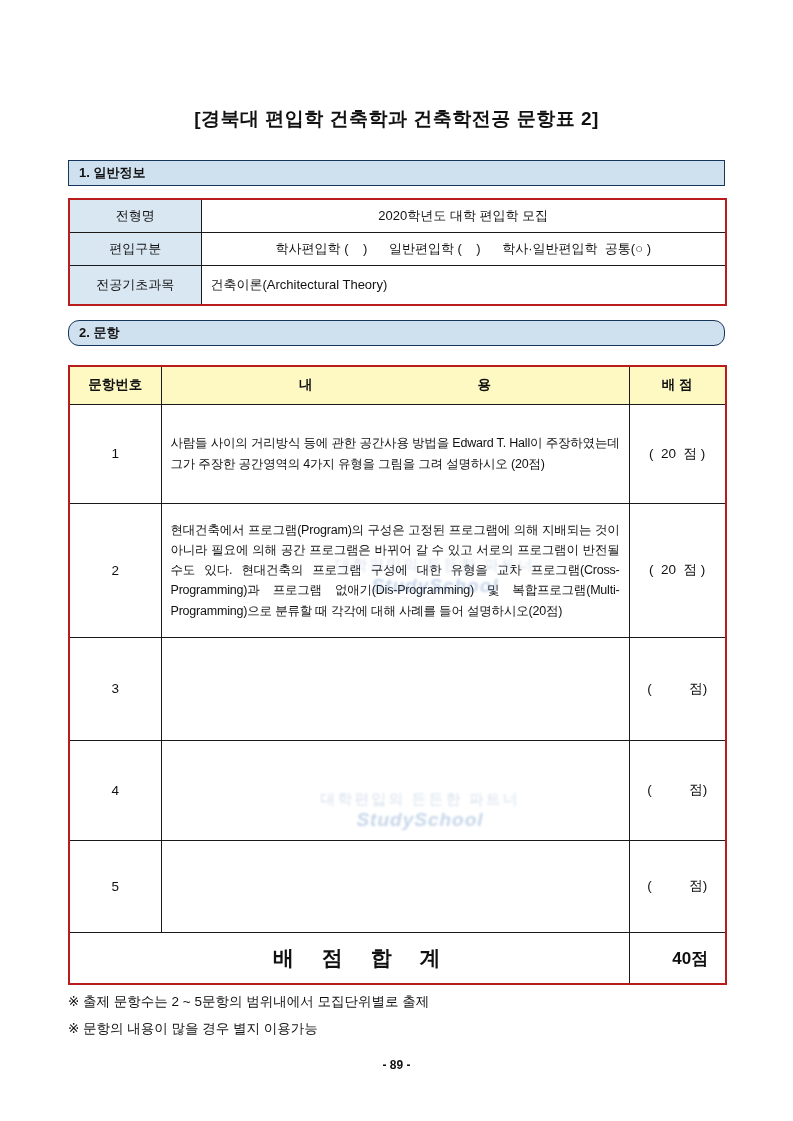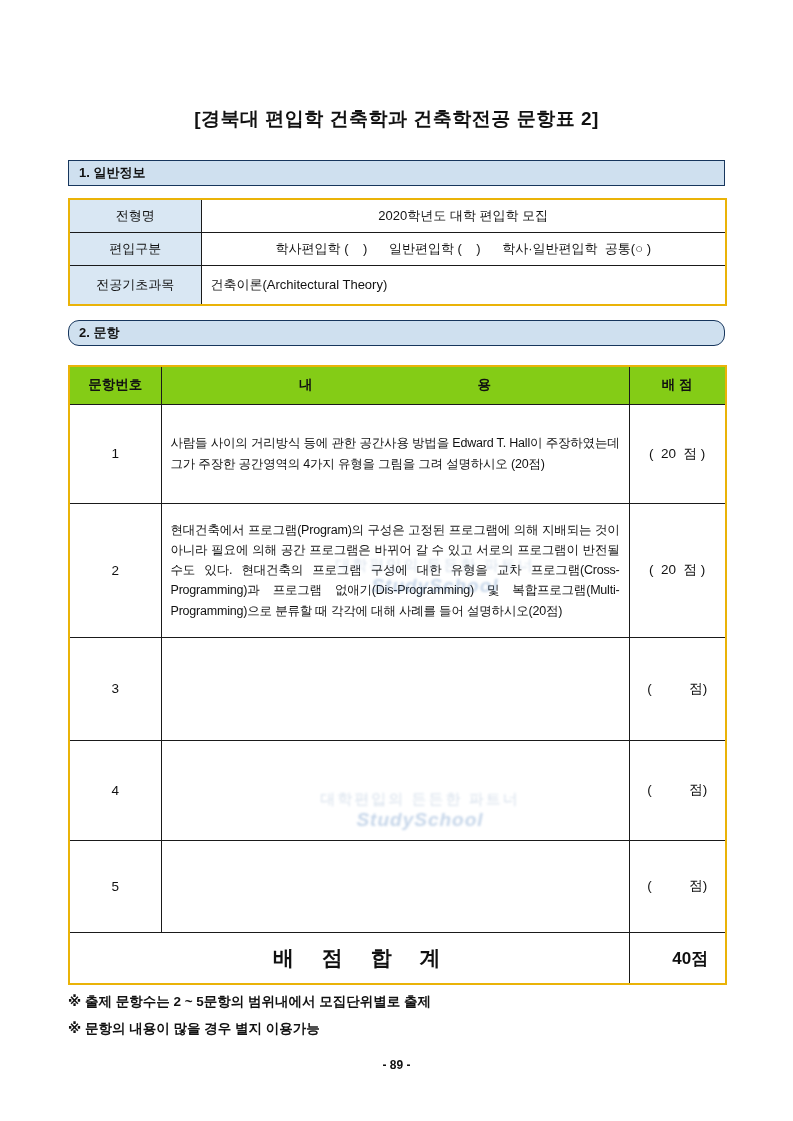--- a/index.html
+++ b/index.html
@@ -20,60 +20,60 @@
     position:absolute; left:68px; width:657px; height:26px;
     background:#cfe0ef; border:1px solid #17365d;
     font-weight:bold; font-size:13px; line-height:24px; padding-left:10px;
   }
   #sec1-bar { top:160px; }
   #sec2-bar { top:320px;border-radius:11px; }
 
   table {
     position:absolute; left:68px; width:657px;
     border-collapse:collapse; table-layout:fixed;
-    border:2px solid #eab308;
+    border:2px solid #b91c1c;
   }
   td, th { border:1px solid #1a1a1a; font-size:13px; overflow:hidden; }
 
   
   .info-table { top:198px; }
   .info-table .label-cell {
     background:#d9e7f3; text-align:center; vertical-align:middle; font-size:13px;
   }
   .info-table .value-center { text-align:center; vertical-align:middle; white-space:pre; }
   .info-table .value-left   { text-align:left;  vertical-align:middle; padding-left:9px;border-radius:20px; }
   .info-r1 td, .info-r2 td { height:33px; }
   .info-r3 td { height:40px; }
 
   
   .q-table { top:365px; }
   .q-table th {
     font-weight:bold; font-size:13.5px; text-align:center; vertical-align:middle;
-    white-space:pre; background:#84cc16; height:38px;
+    white-space:pre; background:#fef9c3; height:38px;
   }
   .q-table .no-cell { text-align:center; vertical-align:middle; font-size:13.5px; }
   .q-table .content-cell {
     text-align:justify; vertical-align:middle; padding:16px 9px;
     font-size:12.5px; line-height:1.62; letter-spacing:-0.2px;
   }
   .q-table .points-cell { text-align:center; vertical-align:middle; white-space:pre; font-size:13.5px; }
   .qr1 td { height:99px; }
   .qr2 td { height:127px; }
   .qr3 td { height:103px; }
   .qr4 td { height:100px; }
   .qr5 td { height:92px; }
   .q-footer td { height:52px;padding-left:26px; }
   .total-label {
     text-align:center; vertical-align:middle;
     font-weight:bold; font-size:21px; letter-spacing:11px;
   }
   .total-points { text-align:center; vertical-align:middle; font-weight:bold; font-size:17px; }
 
   
-  .notes { position:absolute; top:988px; left:68px; font-weight:bold; font-size:13.5px; line-height:27px; }
+  .notes { position:absolute; top:988px; left:68px; font-weight:normal; font-size:13.5px; line-height:27px; }
   .page-number { position:absolute; top:1058px; left:0; width:100%; text-align:center; font-size:12px; font-weight:bold; }
 
   
   .watermark {
     position:absolute; width:280px; text-align:center;
     opacity:0.32; filter:blur(1.2px); pointer-events:none;
   }
   .wm-line1 { font-size:15px; color:#7d9cc0; letter-spacing:2px; }
   .wm-line2 { font-size:19px; font-weight:bold; font-style:italic; color:#4f81bd; letter-spacing:1px; }
   .wm1 { top:556px; left:295px; }

